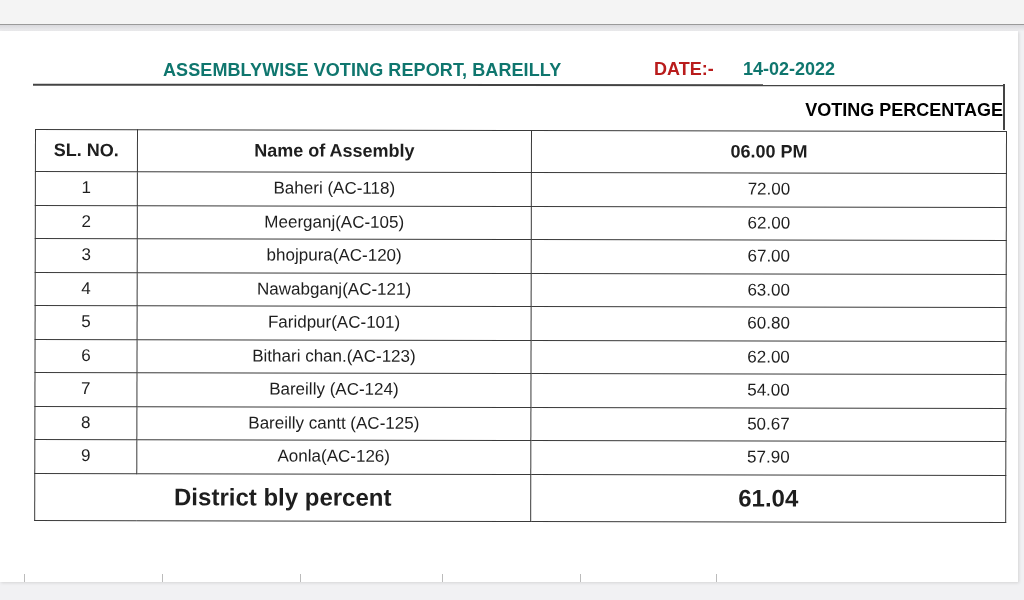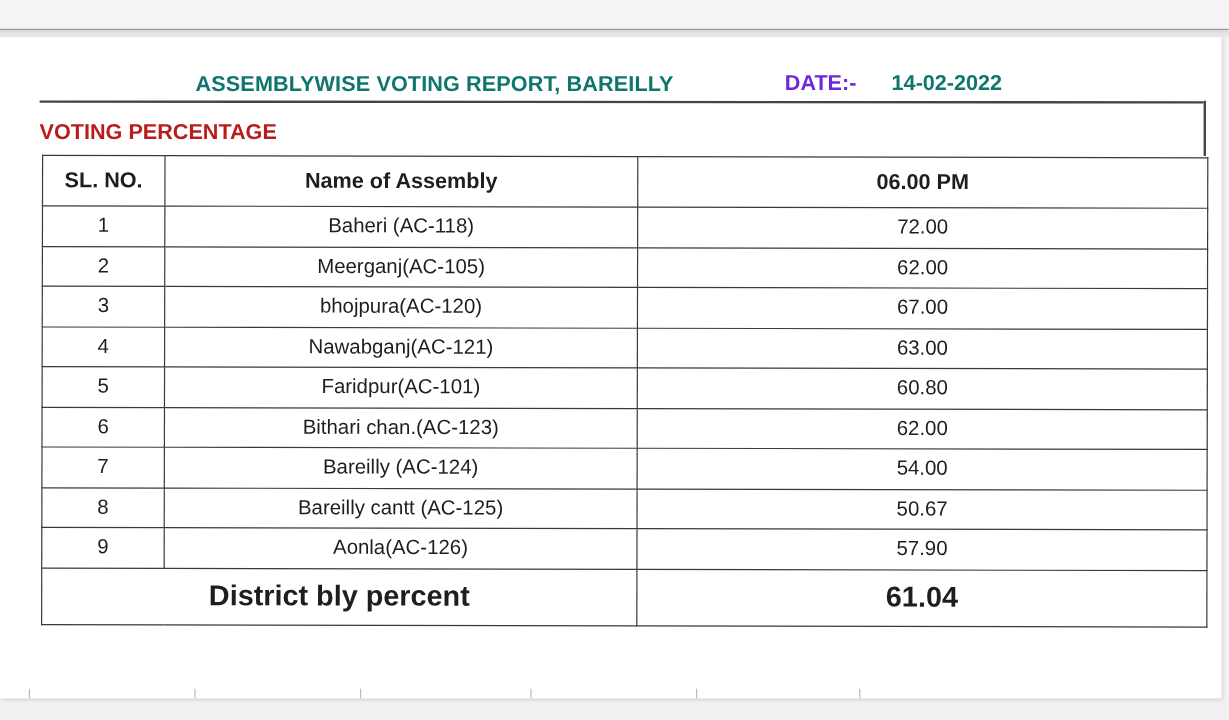--- a/index.html
+++ b/index.html
@@ -22,38 +22,38 @@
     background: #ffffff;
     box-shadow: 1px 1px 3px rgba(0,0,0,0.12);
   }
   .report-title {
     position: absolute; left: 163px; top: 60px;
     font-size: 18px; font-weight: bold; color: #0f766e; letter-spacing: 0.1px;
     white-space: nowrap;
   }
   .report-date-label {
     position: absolute; left: 654px; top: 59px;
-    font-size: 18px; font-weight: bold; color: #6d28d9; white-space: nowrap;
+    font-size: 18px; font-weight: bold; color: #b91c1c; white-space: nowrap;
   }
   .report-date-value {
     position: absolute; left: 743px; top: 59px;
     font-size: 18px; font-weight: bold; color: #0f766e; white-space: nowrap;
   }
   .top-rule {
     position: absolute; left: 33px; top: 84px; width: 970px; height: 0;
     border-top: 2px solid #444;
     transform: rotate(0.04deg);
   }
   .subtitle-box {
     position: absolute; left: 1003px; top: 84px; width: 0; height: 46px;
     border-left: 2px solid #444;
   }
   .subtitle {
-    position: absolute; left: 33px; top: 100px; width: 970px; text-align: left;
-    font-size: 18px; font-weight: bold; color: #b91c1c;
+    position: absolute; left: 33px; top: 100px; width: 970px; text-align: right;
+    font-size: 18px; font-weight: bold; color: #000000;
   }
   table.report {
     position: absolute; left: 35px; top: 129px;
     width: 972px; border-collapse: collapse;
     transform: rotate(0.12deg); transform-origin: left top;
   }
   table.report td, table.report th {
     border: 1.6px solid #3a3a3a;
     color: #1e1e1e;
     text-align: center;

